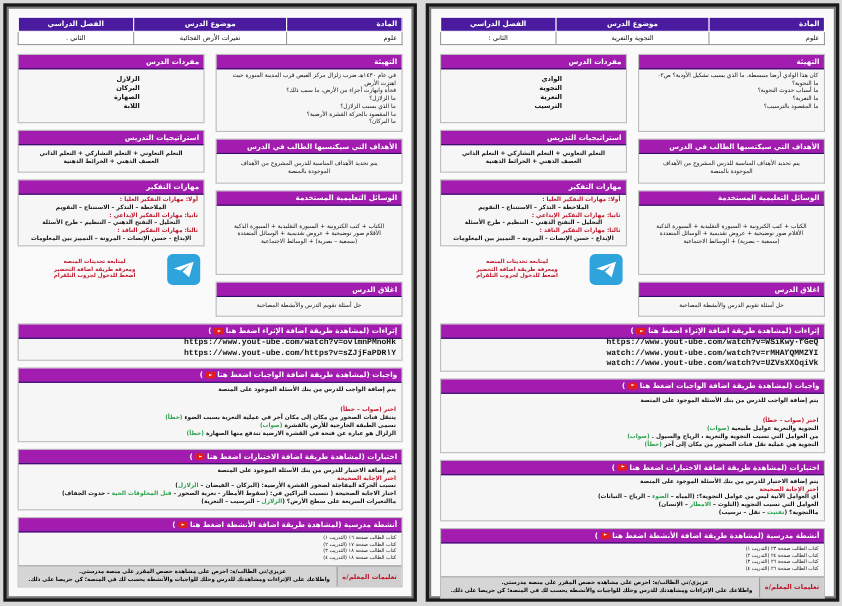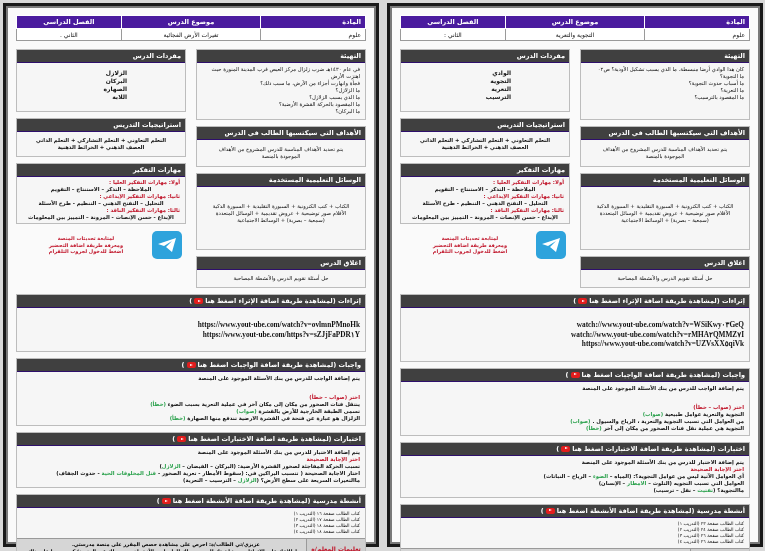--- a/index.html
+++ b/index.html
@@ -26,38 +26,38 @@
   .hdr-table th.c { text-align: center; }
   .hdr-table td {
     background: #fff; border: 1px solid #9a9a9a; height: 12px; padding: 0 4px;
     font-size: 6px; color: #111;
   }
   .hdr-table td.c { text-align: center; }
   .grid2 { display: flex; gap: 10px; margin-top: 8px; }
   .col { flex: 1; display: flex; flex-direction: column; gap: 6px; }
   .box { border: 1px solid #bdbdbd; background: #f6f6f6; }
   .box-title {
-    background: #404040; color: #fff; font-size: 6.5px; font-weight: bold;
+    background: #a21caf; color: #fff; font-size: 6.5px; font-weight: bold;
     padding: 2px 4px; height: 13px; line-height: 9px; border-bottom: 1px solid #2e0f6b;
   }
   .box-body { padding: 3px 5px; font-size: 5.3px; line-height: 7px; color: #111; }
   .center { text-align: center; }
   .red { color: #c0152a; font-weight: bold; }
   .green { color: #2aa14c; }
   .b { font-weight: bold; }
   .vocab { padding: 6px 0 4px 0; }
   .vocab div { font-size: 6px; font-weight: bold; line-height: 8px; padding-right: 58px; }
   .promo { display: flex; align-items: center; justify-content: space-between; height: 30px; padding: 0 4px; }
   .promo-text { color: #c0152a; font-size: 5px; line-height: 6.5px; text-align: center; font-weight: bold; flex: 1; }
   .tg {
     width: 30px; height: 28px; border-radius: 5px; background: #2ea3dc; position: relative;
     display: flex; align-items: center; justify-content: center;
   }
   .full { margin-top: 6px; }
-  .links { direction: ltr; text-align: right; font-family: Liberation Serif, serif; font-size: 7.3px; font-weight: bold; line-height: 9.5px; padding: 12px 5px; color: #111; }
+  .links { direction: ltr; text-align: right; font-family: Liberation Mono, monospace; font-size: 7.3px; font-weight: bold; line-height: 9.5px; padding: 0 5px; color: #111; }
   .yt { display: inline-block; width: 9px; height: 6px; background: #e21d1d; border-radius: 2px; vertical-align: middle; margin: 0 2px; position: relative; }
   .yt::after { content: ""; position: absolute; left: 3.5px; top: 1.5px; border-left: 3px solid #fff; border-top: 1.5px solid transparent; border-bottom: 1.5px solid transparent; }
   .act { font-size: 4.5px; line-height: 6px; }
   .notes { display: flex; background: #cfcfcf; border-top: 1px solid #9a9a9a; }
   .notes-label { width: 58px; color: #c0152a; font-size: 6px; font-weight: bold; display: flex; align-items: center; justify-content: center; }
   .notes-text { flex: 1; font-size: 5px; line-height: 7px; padding: 2px 6px; border-right: 1px solid #9a9a9a; background: #d6d6d6; }
 </style>
 </head>
 <body>
 
@@ -293,23 +293,23 @@
           <div>ومعرفة طريقة اضافة التحضير</div>
           <div>اضغط للدخول لجروب التلقرام</div>
         </div>
       </div>
     </div>
   </div>
 
   <div class="box full">
     <div class="box-title"><span>إثراءات (لمشاهدة طريقة اضافة الإثراء اضغط هنا</span><span class="yt"></span><span>)</span></div>
     <div class="links">
-            <div>watch://www.yout-ube.com/watch?v=WSiKwy٠٣GeQ</div>
+            <div>https://www.yout-ube.com/watch?v=WSiKwy٠٣GeQ</div>
             <div>watch://www.yout-ube.com/watch?v=rMHA٢QMMZ٧I</div>
-            <div>https://www.yout-ube.com/watch?v=UZVsXX٥qiVk</div>
+            <div>watch://www.yout-ube.com/watch?v=UZVsXX٥qiVk</div>
           </div>
   </div>
 
   <div class="box full">
     <div class="box-title"><span>واجبات (لمشاهدة طريقة اضافة الواجبات اضغط هنا</span><span class="yt"></span><span>)</span></div>
     <div class="box-body b">
       <div style="margin-bottom:12px;">يتم إضافة الواجب للدرس من بنك الأسئلة الموجود على المنصة</div>
       <div class="red">اختر (صواب – خطأ)</div>
       <div>
               <div><span>التجوية والتعرية عوامل طبيعية</span> <span class="green">(صواب)</span></div>

